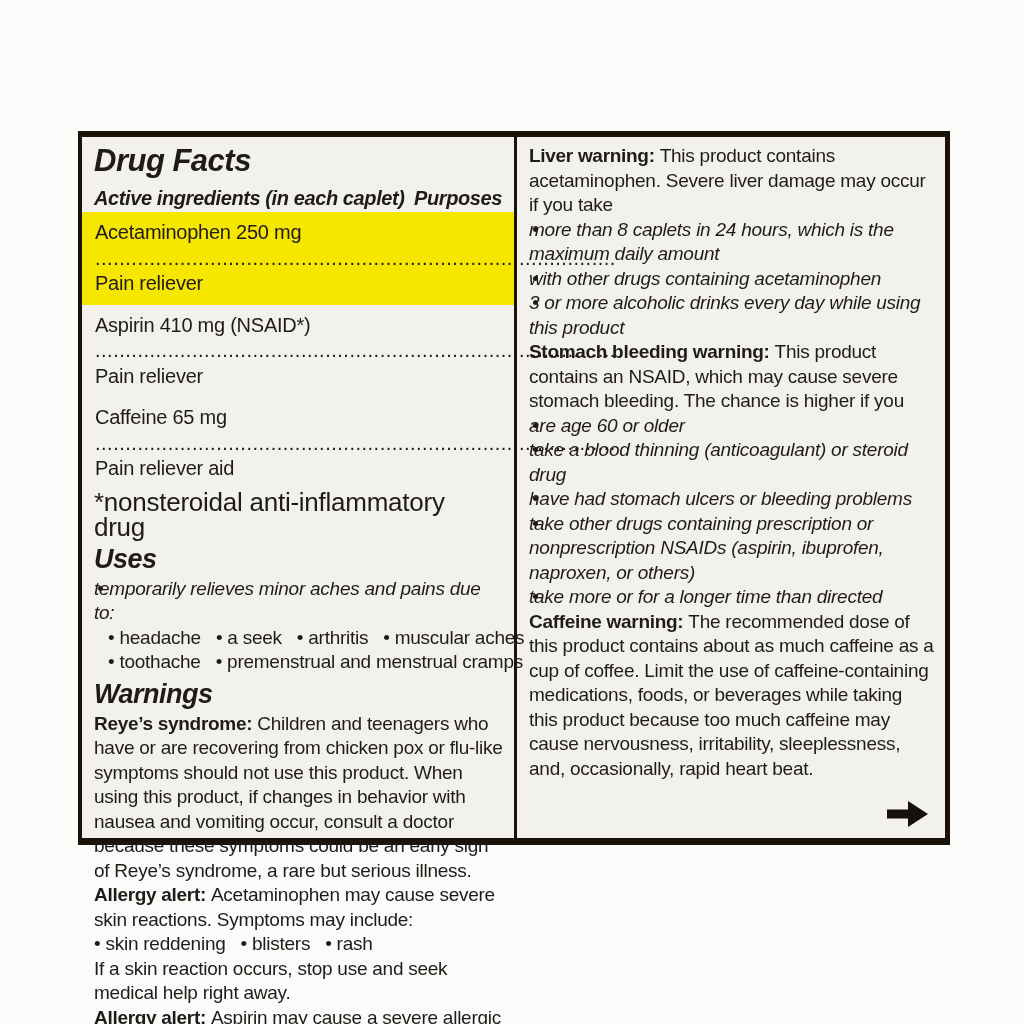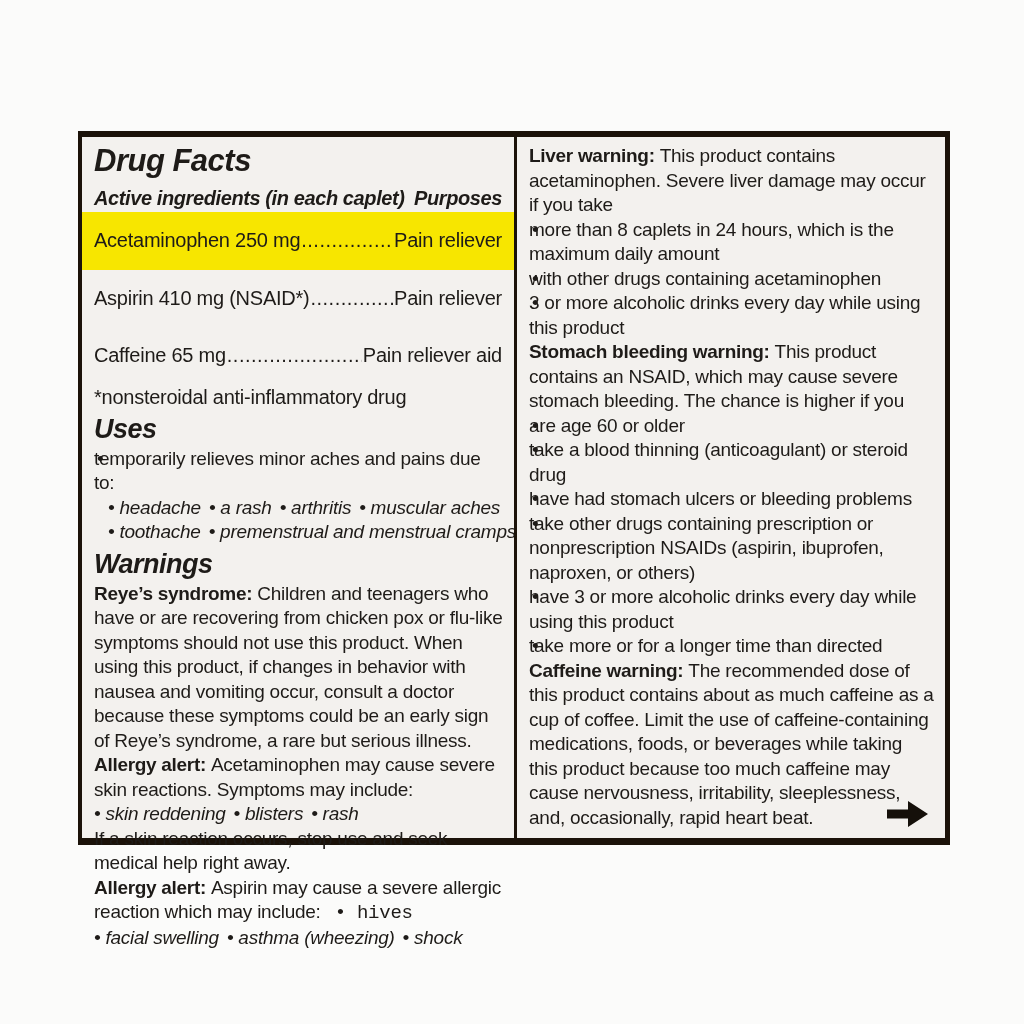--- a/index.html
+++ b/index.html
@@ -86,58 +86,59 @@
     font-weight: bold;
     font-style: italic;
     font-size: 20px;
     line-height: 26px;
     padding: 2px 12px 1px 12px;
     letter-spacing: -0.4px;
   }
   .ing-row {
     display: flex;
     align-items: baseline;
-    padding: 16px 12px;
+    padding: 8px 12px;
     font-size: 20px;
     line-height: 25.5px;
     white-space: nowrap;
+    flex-direction: column;
   }
   .ing-row.hl { background: #f7e600; }
   .leader {
     flex: 1 1 auto;
     overflow: hidden;
     white-space: nowrap;
     margin: 0 1px;
   }
   .leader::after {
     content: "......................................................................................";
     letter-spacing: 0.5px;
   }
   .footnote {
     padding: 0 12px;
-    font-size: 20px;
+    font-size: 26px;
     line-height: 25px;
   }
   .para { margin: 0; }
   .para strong { letter-spacing: -0.3px; }
   .blocks .para, .blocks .bullet, .blocks .inline-row { padding-left: 0; }
   .bullet {
     position: relative;
     padding-left: 19px;
+    font-style: italic;
   }
   .bullet::before {
     content: "\2022";
     position: absolute;
     left: 3px;
   }
   .inline-row {
     display: flex;
-    gap: 8px;
+    gap: 15px;
     white-space: nowrap;
-    font-style: italic;
   }
   .inline-row.indent { margin-left: 14px; }
   .inline-bullet { white-space: nowrap; }
   .para .inline-bullet { margin-left: 14px; font-family: Liberation Mono, monospace; }
   .uses-blocks, .warn-blocks { padding: 0 10px 0 12px; }
   .arrow-wrap {
     position: absolute;
     right: 16px;
     bottom: 10px;
     width: 42px;
@@ -180,21 +181,21 @@
       </div>
 
       <div class="section-divider"></div>
 
       <div>
         <h2 class="section-title">Uses</h2>
         <div id="uses-blocks" class="blocks uses-blocks">
             <div class="bullet">temporarily relieves minor aches and pains due to:</div>
             <div class="inline-row indent">
               <span class="inline-bullet">• headache</span>
-              <span class="inline-bullet">• a rash</span>
+              <span class="inline-bullet">• a seek</span>
               <span class="inline-bullet">• arthritis</span>
               <span class="inline-bullet">• muscular aches</span>
             </div>
             <div class="inline-row indent">
               <span class="inline-bullet">• toothache</span>
               <span class="inline-bullet">• premenstrual and menstrual cramps</span>
             </div>
           </div>
       </div>
 
@@ -227,21 +228,20 @@
       <div id="right-blocks" class="blocks">
           <p class="para"><strong>Liver warning: </strong>This product contains acetaminophen. Severe liver damage may occur if you take</p>
           <div class="bullet">more than 8 caplets in 24 hours, which is the maximum daily amount</div>
           <div class="bullet">with other drugs containing acetaminophen</div>
           <div class="bullet">3 or more alcoholic drinks every day while using this product</div>
           <p class="para"><strong>Stomach bleeding warning: </strong>This product contains an NSAID, which may cause severe stomach bleeding. The chance is higher if you</p>
           <div class="bullet">are age 60 or older</div>
           <div class="bullet">take a blood thinning (anticoagulant) or steroid drug</div>
           <div class="bullet">have had stomach ulcers or bleeding problems</div>
           <div class="bullet">take other drugs containing prescription or nonprescription NSAIDs (aspirin, ibuprofen, naproxen, or others)</div>
-          <div class="bullet">have 3 or more alcoholic drinks every day while using this product</div>
           <div class="bullet">take more or for a longer time than directed</div>
           <p class="para"><strong>Caffeine warning: </strong>The recommended dose of this product contains about as much caffeine as a cup of coffee. Limit the use of caffeine-containing medications, foods, or beverages while taking this product because too much caffeine may cause nervousness, irritability, sleeplessness, and, occasionally, rapid heart beat.</p>
         </div>
       <div class="arrow-wrap">
         <svg width="42" height="28" viewBox="0 0 42 28" xmlns="http://www.w3.org/2000/svg">
           <polygon points="0,9.5 21,9.5 21,1 41,14 21,27 21,18.5 0,18.5" fill="#15100a"></polygon>
         </svg>
       </div>
     </div>
 

